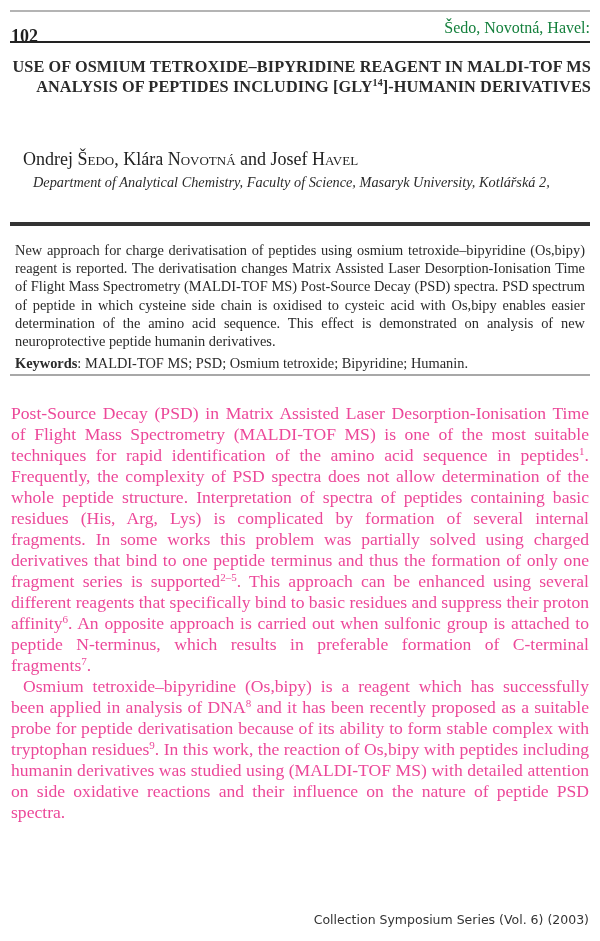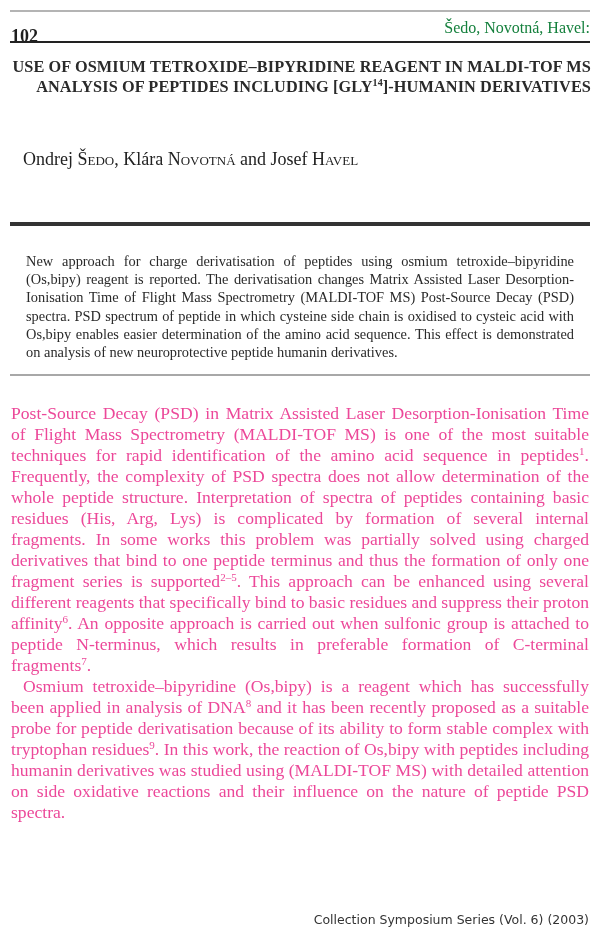--- a/index.html
+++ b/index.html
@@ -14,21 +14,21 @@
     .running-head { right: 10px; top: 18px; font-size: 16px; line-height: 20px; color: #15803d; }
     .title { left: 11px; top: 57px; width: 580px; font-size: 16.3px; font-weight: bold;
       line-height: 20px; color: #2a2a2a; letter-spacing: 0.1px; text-align: right; }
     .title sup { font-size: 10px; vertical-align: 6px; line-height: 0; }
     .authors { left: 23px; top: 148px; font-size: 18px; line-height: 22px; color: #222; }
     .sc { font-variant: small-caps; }
     .affil { left: 33px; top: 173px; width: 560px; font-size: 14.3px; font-style: italic;
       line-height: 18px; color: #2a2a2a; }
     .abstract { left: 11px; top: 237px; width: 578px; font-size: 14.4px; line-height: 18.2px;
       text-align: justify; color: #2a2a2a; }
-    .abstract p { margin: 15px; }
+    .abstract p { margin: 4px; }
     .kw-label { font-weight: bold; }
     .body-text { left: 11px; top: 403px; width: 578px; font-size: 17.6px; line-height: 21px;
       text-align: justify; color: #ec4899; }
     .body-text p { margin: 0; }
     .body-text p.indent { text-indent: 12px; }
     .body-text sup { font-size: 11px; vertical-align: 6px; line-height: 0; }
     .footer { right: 11px; top: 912px; font-family: "DejaVu Sans", "Liberation Sans", sans-serif;
       font-size: 12.5px; line-height: 16px; color: #333; margin-left: 26px; }
   </style>
 </head>
@@ -37,26 +37,28 @@
 <div class="abs rule-top"></div>
 <div class="abs page-num">102</div>
 <div class="abs running-head">Šedo, Novotná, Havel:</div>
 <div class="abs rule-head"></div>
 
 <div class="abs title"><span>USE OF OSMIUM TETROXIDE–BIPYRIDINE REAGENT IN MALDI-TOF MS ANALYSIS OF PEPTIDES INCLUDING [GLY</span><sup>14</sup><span>]-HUMANIN DERIVATIVES</span></div>
 
 <div class="abs authors"><span>Ondrej</span> <span class="sc">Šedo</span><span>, </span><span>Klára</span> <span class="sc">Novotná</span><span> and </span><span>Josef</span> <span class="sc">Havel</span></div>
 
 <div class="abs affil">
+  <div>Department of Analytical Chemistry, Faculty of Science, Masaryk University, Kotlářská 2,</div>
 </div>
 
 <div class="abs rule-thick"></div>
 
 <div class="abs abstract">
   <p>New approach for charge derivatisation of peptides using osmium tetroxide–bipyridine (Os,bipy) reagent is reported. The derivatisation changes Matrix Assisted Laser Desorption-Ionisation Time of Flight Mass Spectrometry (MALDI-TOF MS) Post-Source Decay (PSD) spectra. PSD spectrum of peptide in which cysteine side chain is oxidised to cysteic acid with Os,bipy enables easier determination of the amino acid sequence. This effect is demonstrated on analysis of new neuroprotective peptide humanin derivatives.</p>
+  <p><span class="kw-label">Keywords</span><span>: MALDI-TOF MS; PSD; Osmium tetroxide; Bipyridine; Humanin.</span></p>
 </div>
 
 <div class="abs rule-thin"></div>
 
 <div class="abs body-text">
   <p><span>Post-Source Decay (PSD) in Matrix Assisted Laser Desorption-Ionisation Time of Flight Mass Spectrometry (MALDI-TOF MS) is one of the most suitable techniques for rapid identification of the amino acid sequence in peptides</span><sup>1</sup><span>. Frequently, the complexity of PSD spectra does not allow determination of the whole peptide structure. Interpretation of spectra of peptides containing basic residues (His, Arg, Lys) is complicated by formation of several internal fragments. In some works this problem was partially solved using charged derivatives that bind to one peptide terminus and thus the formation of only one fragment series is supported</span><sup>2–5</sup><span>. This approach can be enhanced using several different reagents that specifically bind to basic residues and suppress their proton affinity</span><sup>6</sup><span>. An opposite approach is carried out when sulfonic group is attached to peptide N-terminus, which results in preferable formation of C-terminal fragments</span><sup>7</sup><span>.</span></p>
   <p class="indent"><span>Osmium tetroxide–bipyridine (Os,bipy) is a reagent which has successfully been applied in analysis of DNA</span><sup>8</sup><span> and it has been recently proposed as a suitable probe for peptide derivatisation because of its ability to form stable complex with tryptophan residues</span><sup>9</sup><span>. In this work, the reaction of Os,bipy with peptides including humanin derivatives was studied using (MALDI-TOF MS) with detailed attention on side oxidative reactions and their influence on the nature of peptide PSD spectra.</span></p>
 </div>
 
 <div class="abs footer">Collection Symposium Series (Vol. 6) (2003)</div>

